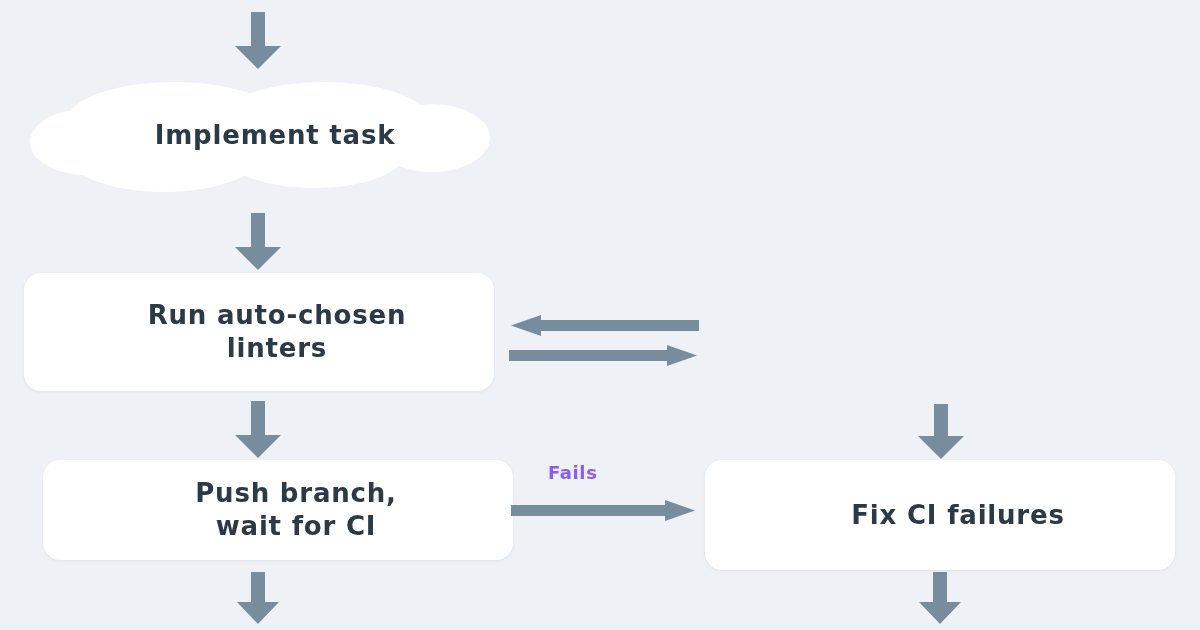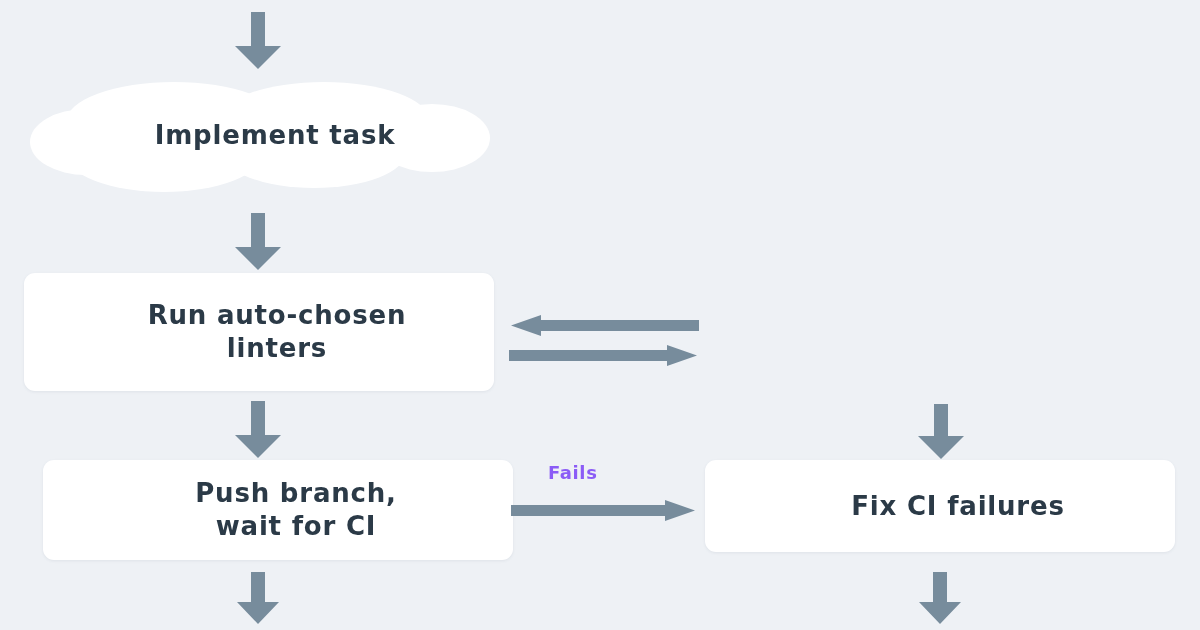--- a/index.html
+++ b/index.html
@@ -16,21 +16,21 @@
   #canvas {
     position: relative;
     width: 1200px;
     height: 630px;
   }
 
   
   .box {
     position: absolute;
     background: #ffffff;
-    border-radius: 11px;
+    border-radius: 17px;
     box-shadow: 0 1px 3px rgba(90, 110, 130, 0.10);
     display: flex;
     align-items: center;
     justify-content: center;
     text-align: center;
     box-sizing: border-box;
     padding-left: 36px;
   }
   .box-label {
     color: #2b3a47;
@@ -156,21 +156,21 @@
       <path d="M0,5 V16 L154,16 V21 L184,10.5 L154,0 V5 Z" fill="#778c9c"></path>
     </svg>
   </div>
 
   <div class="arrow" style="left:915px; top:404px;">
     <svg width="52" height="56" viewBox="0 0 52 56">
       <path d="M19,0 H33 V32 H49 L26,55 L3,32 H19 Z" fill="#778c9c"></path>
     </svg>
   </div>
 
-  <div class="box" style="left:705px; top:460px; width:470px; height:92px;">
+  <div class="box" style="left:705px; top:460px; width:470px; height:110px;">
     <span class="box-label">Fix CI failures</span>
   </div>
 
   <div class="arrow" style="left:234px; top:572px;">
     <svg width="48" height="56" viewBox="0 0 48 56">
       <path d="M17,0 H31 V30 H45 L24,52 L3,30 H17 Z" fill="#778c9c"></path>
     </svg>
   </div>
 
   <div class="arrow" style="left:916px; top:572px;">

